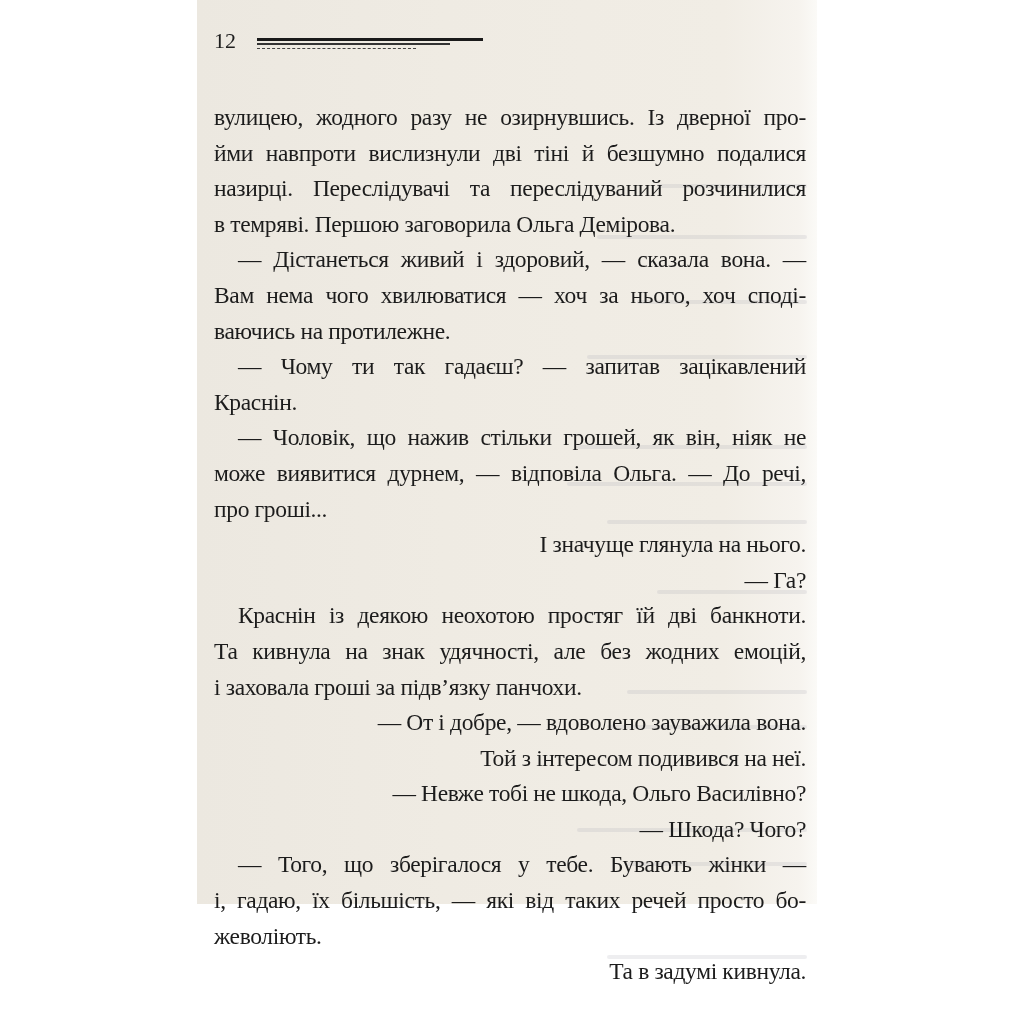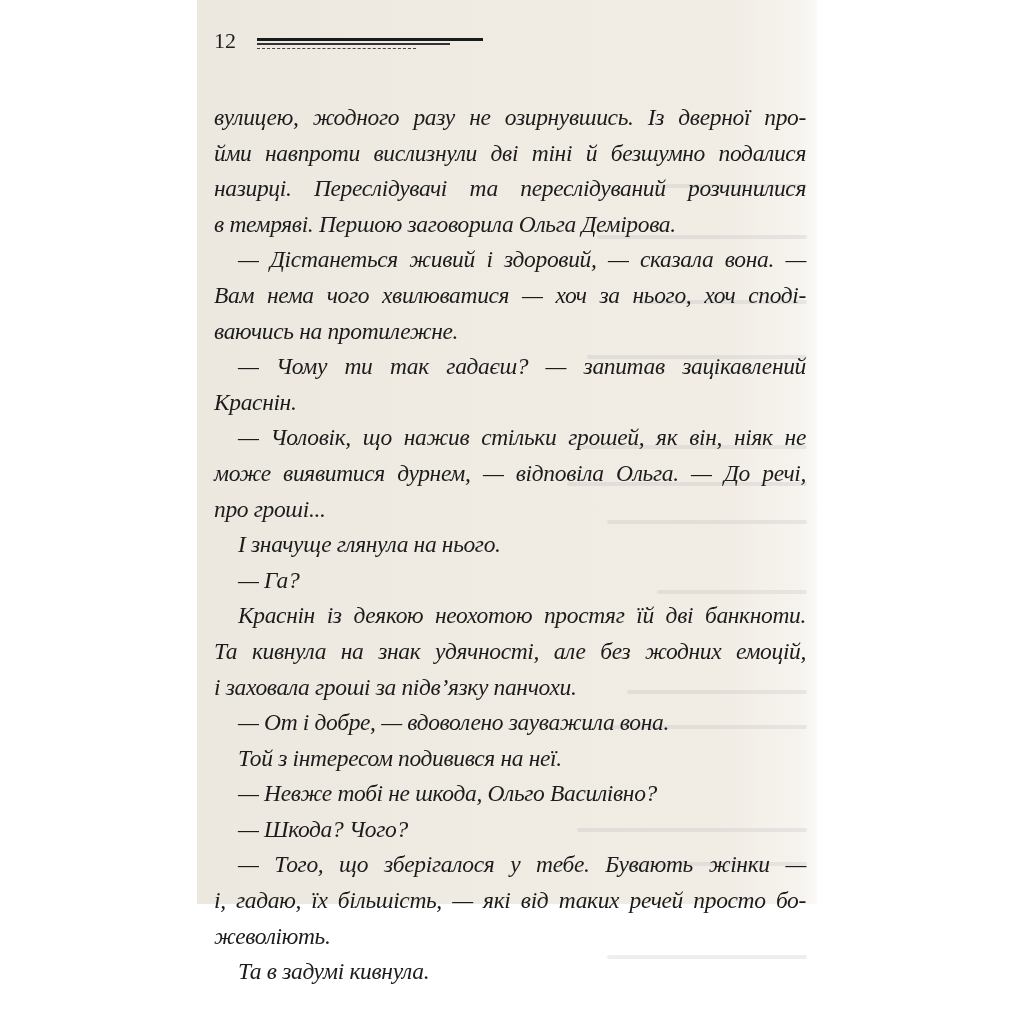--- a/index.html
+++ b/index.html
@@ -43,27 +43,26 @@
       font-family: "Liberation Serif", "DejaVu Serif", serif;
       font-size: 23.5px;
       line-height: 35.6px;
       color: #1c1c1c;
       letter-spacing: -0.35px;
     }
     .line {
       display: block;
       white-space: nowrap;
       height: 35.6px;
-      font-style: italic;
     }
     .line.justify {
       text-align: justify;
       text-align-last: justify;
     }
-    .line.indent { padding-left: 24px; }
+    .line.indent { padding-left: 24px; text-align: right; }
     .bleed {
       position: absolute;
       right: 10px;
       width: 200px;
       height: 4px;
       background: rgba(160, 160, 170, 0.18);
       border-radius: 2px;
     }
   </style>
 </head>

